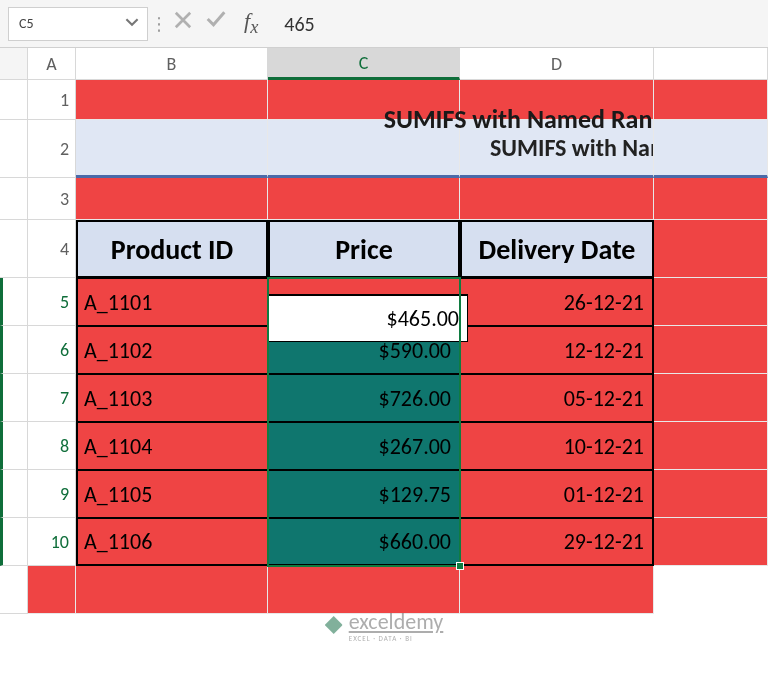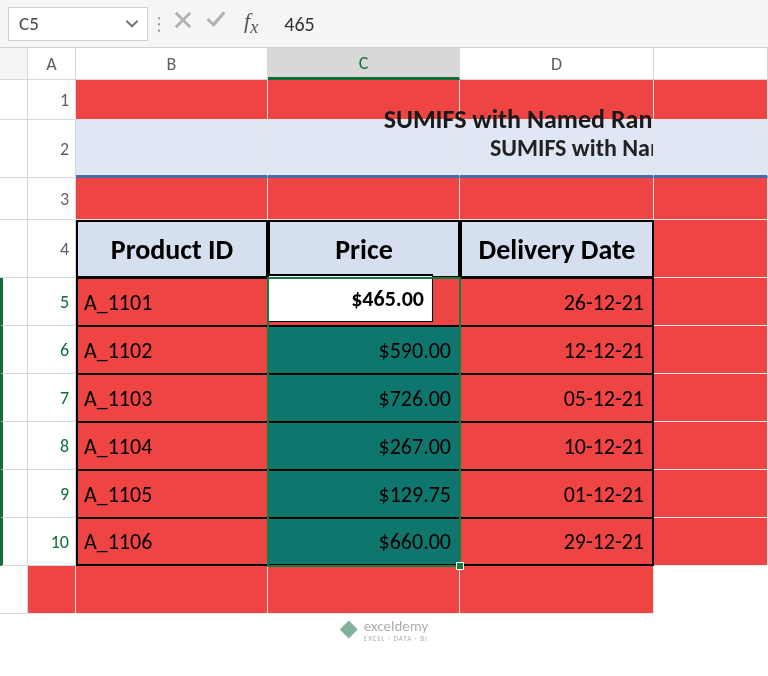--- a/index.html
+++ b/index.html
@@ -20,21 +20,21 @@
       padding: 0 8px;
     }
     .name-box {
       width: 140px;
       height: 34px;
       background: #ffffff;
       border: 1px solid #cfcfcf;
       display: flex;
       align-items: center;
       padding: 0 10px;
-      font-size: 19px;
+      font-size: 14px;
       color: #444;
       position: relative;
     }
     .name-box-chevron {
       position: absolute;
       right: 8px;
       top: 50%;
       transform: translateY(-50%);
       color: #666;
     }
@@ -284,30 +284,30 @@
   <div class="cell data-cell right selected-bg lastrow">$660.00</div>
   <div class="cell data-cell right lastcol lastrow">29-12-21</div>
   <div class="cell"></div>
 
   <div class="row-head"></div>
   <div class="cell"></div>
   <div class="cell"></div>
   <div class="cell"></div>
   <div class="cell"></div>
 
-  <div class="active-cell-white" style="left:268px; top:226px; width:165px; height:48px;font-weight:bold;">
+  <div class="active-cell-white" style="left:268px; top:246px; width:200px; height:48px;">
       <span>$465.00</span>
     </div>
   <div class="selected-range-border" style="left:267px; top:229px; width:194px; height:290px;"></div>
   <div class="fill-handle" style="left:456px; top:514px;"></div>
 </div>
 
 <div style="position:absolute; top:90px; left:268px; right:0; height:58px; display:flex; align-items:center; justify-content:center; font-size:26px; font-weight:bold; color:#1a1a1a; pointer-events:none; background:transparent; z-index:3; font-family:Calibri,Arial;">
   <span>SUMIFS with Named Ran</span>
 </div>
 
 <div class="watermark">
   <div class="logo"></div>
   <div>
-    <span style="font-size:15px;">exceldemy</span>
+    <span style="font-size:22px;text-decoration:underline;">exceldemy</span>
     <span class="sub">EXCEL · DATA · BI</span>
   </div>
 </div>
 
 </body></html>

